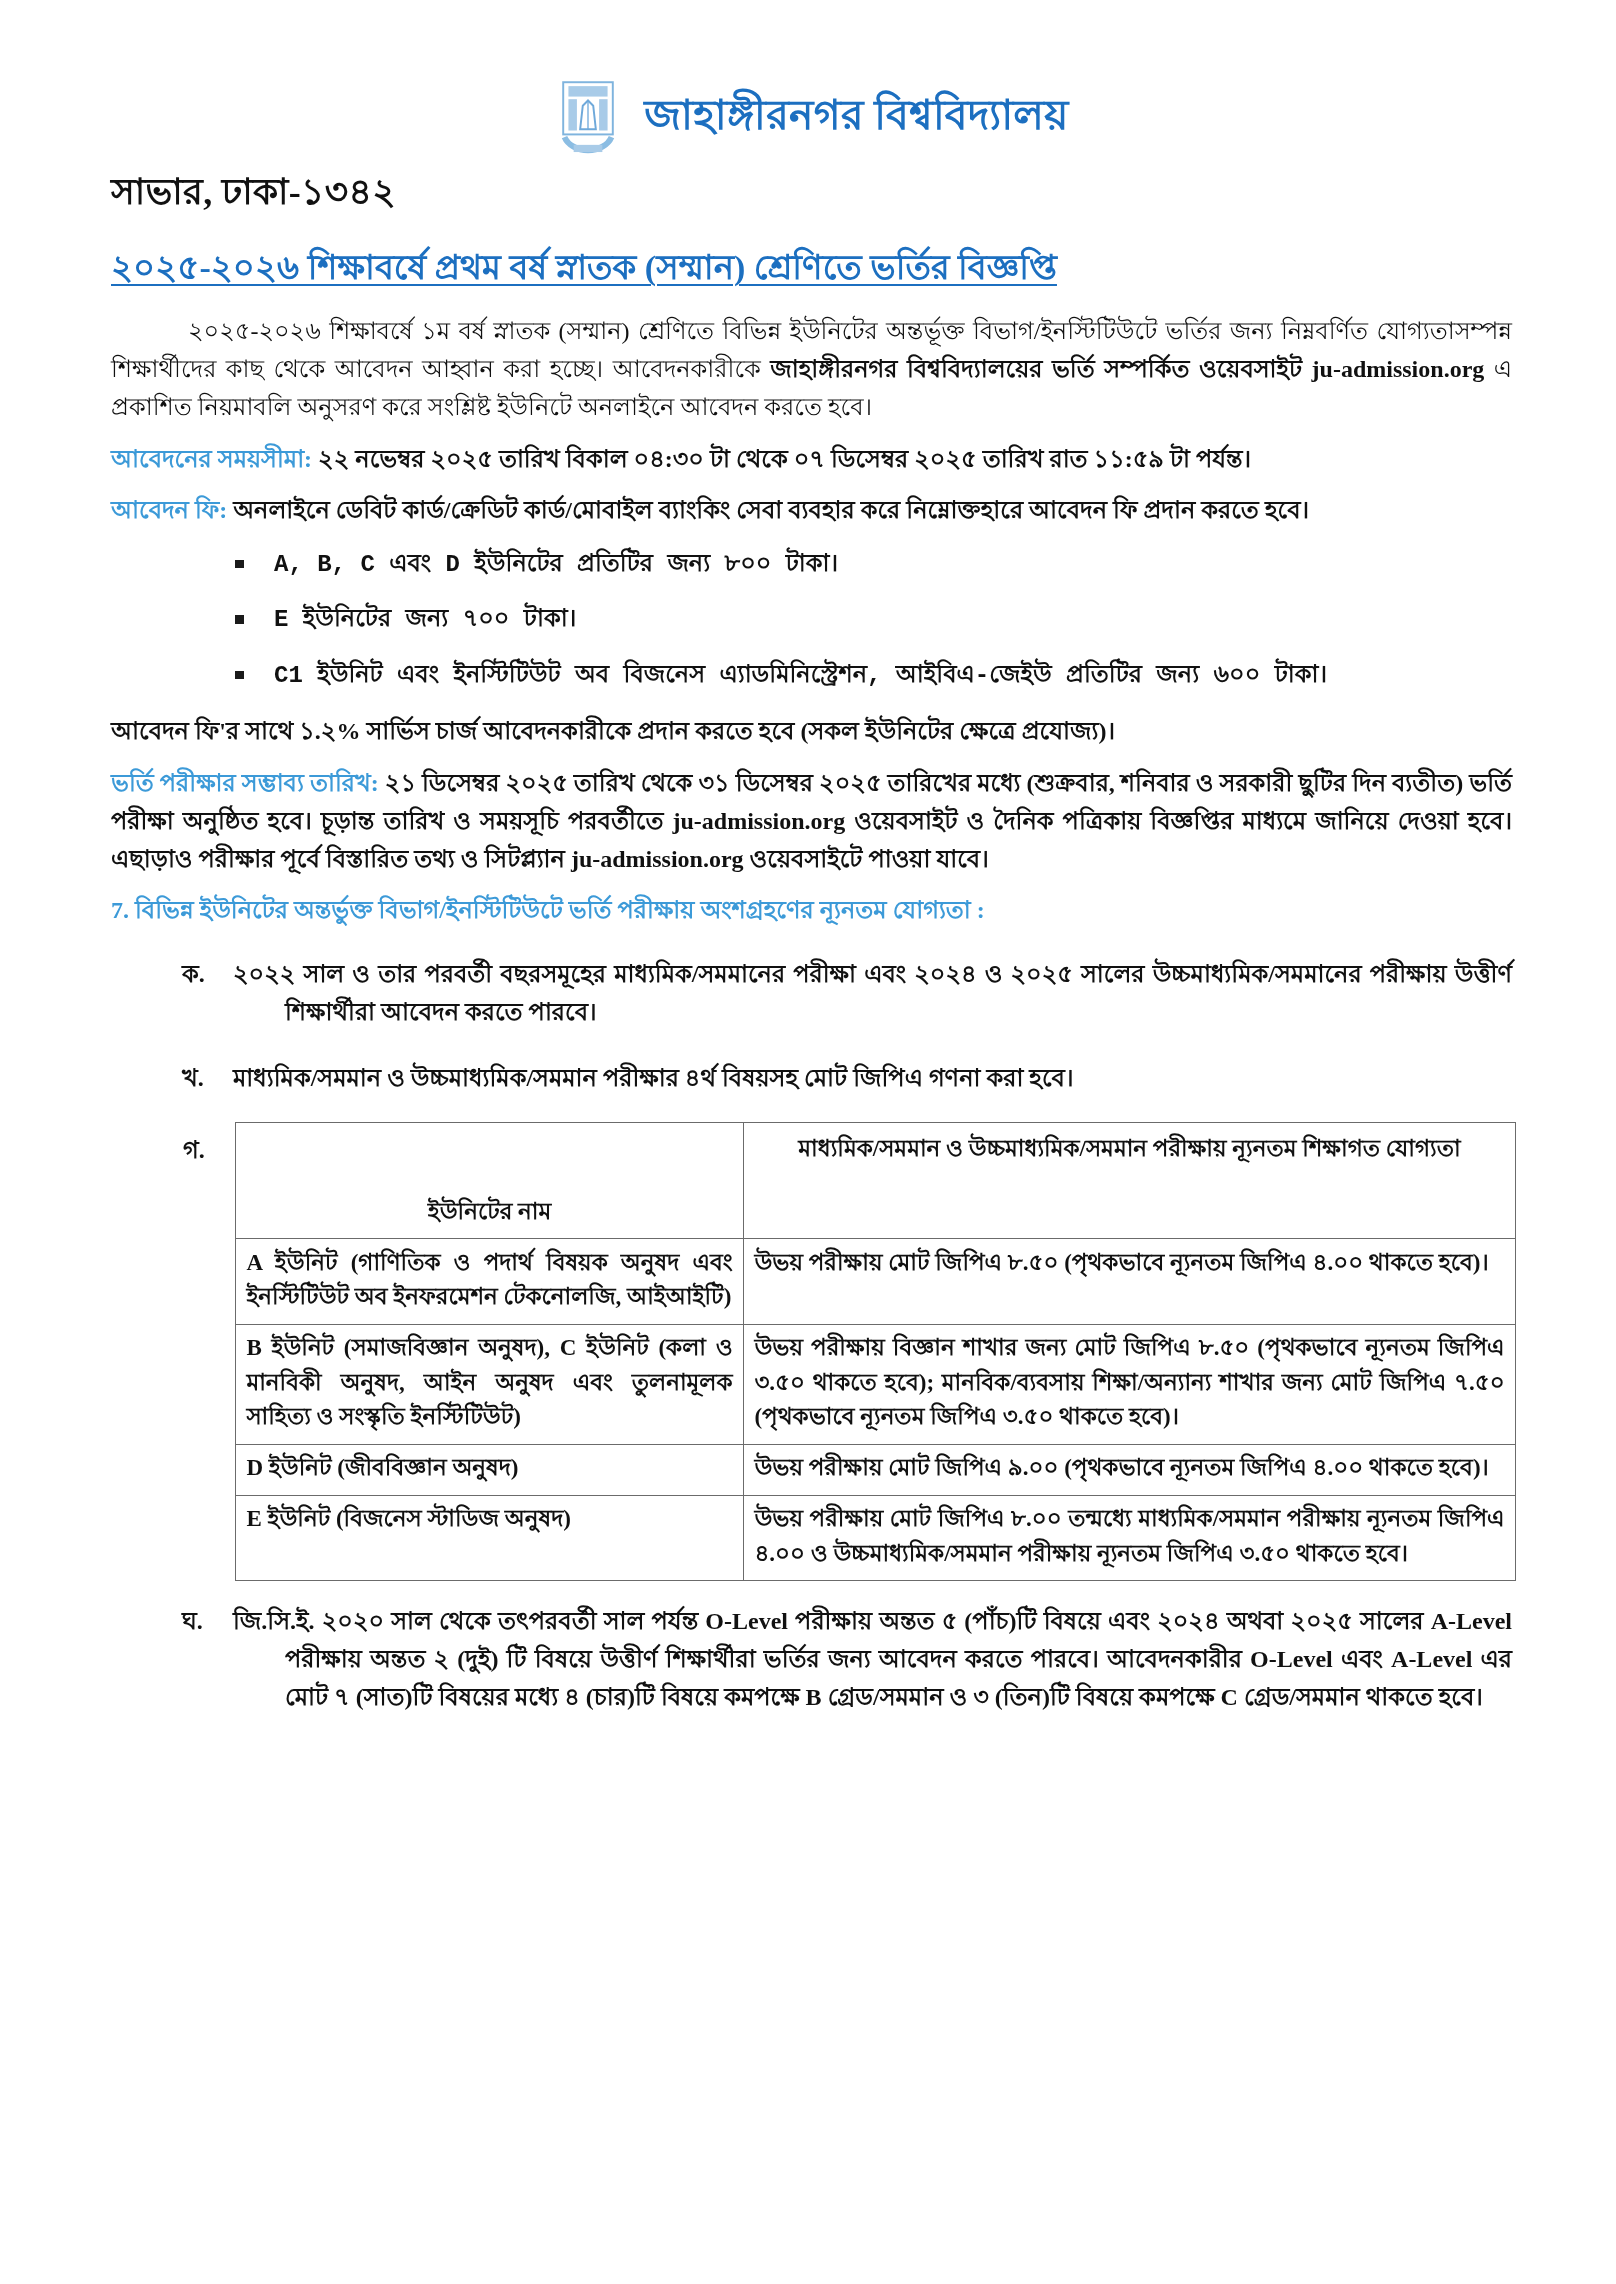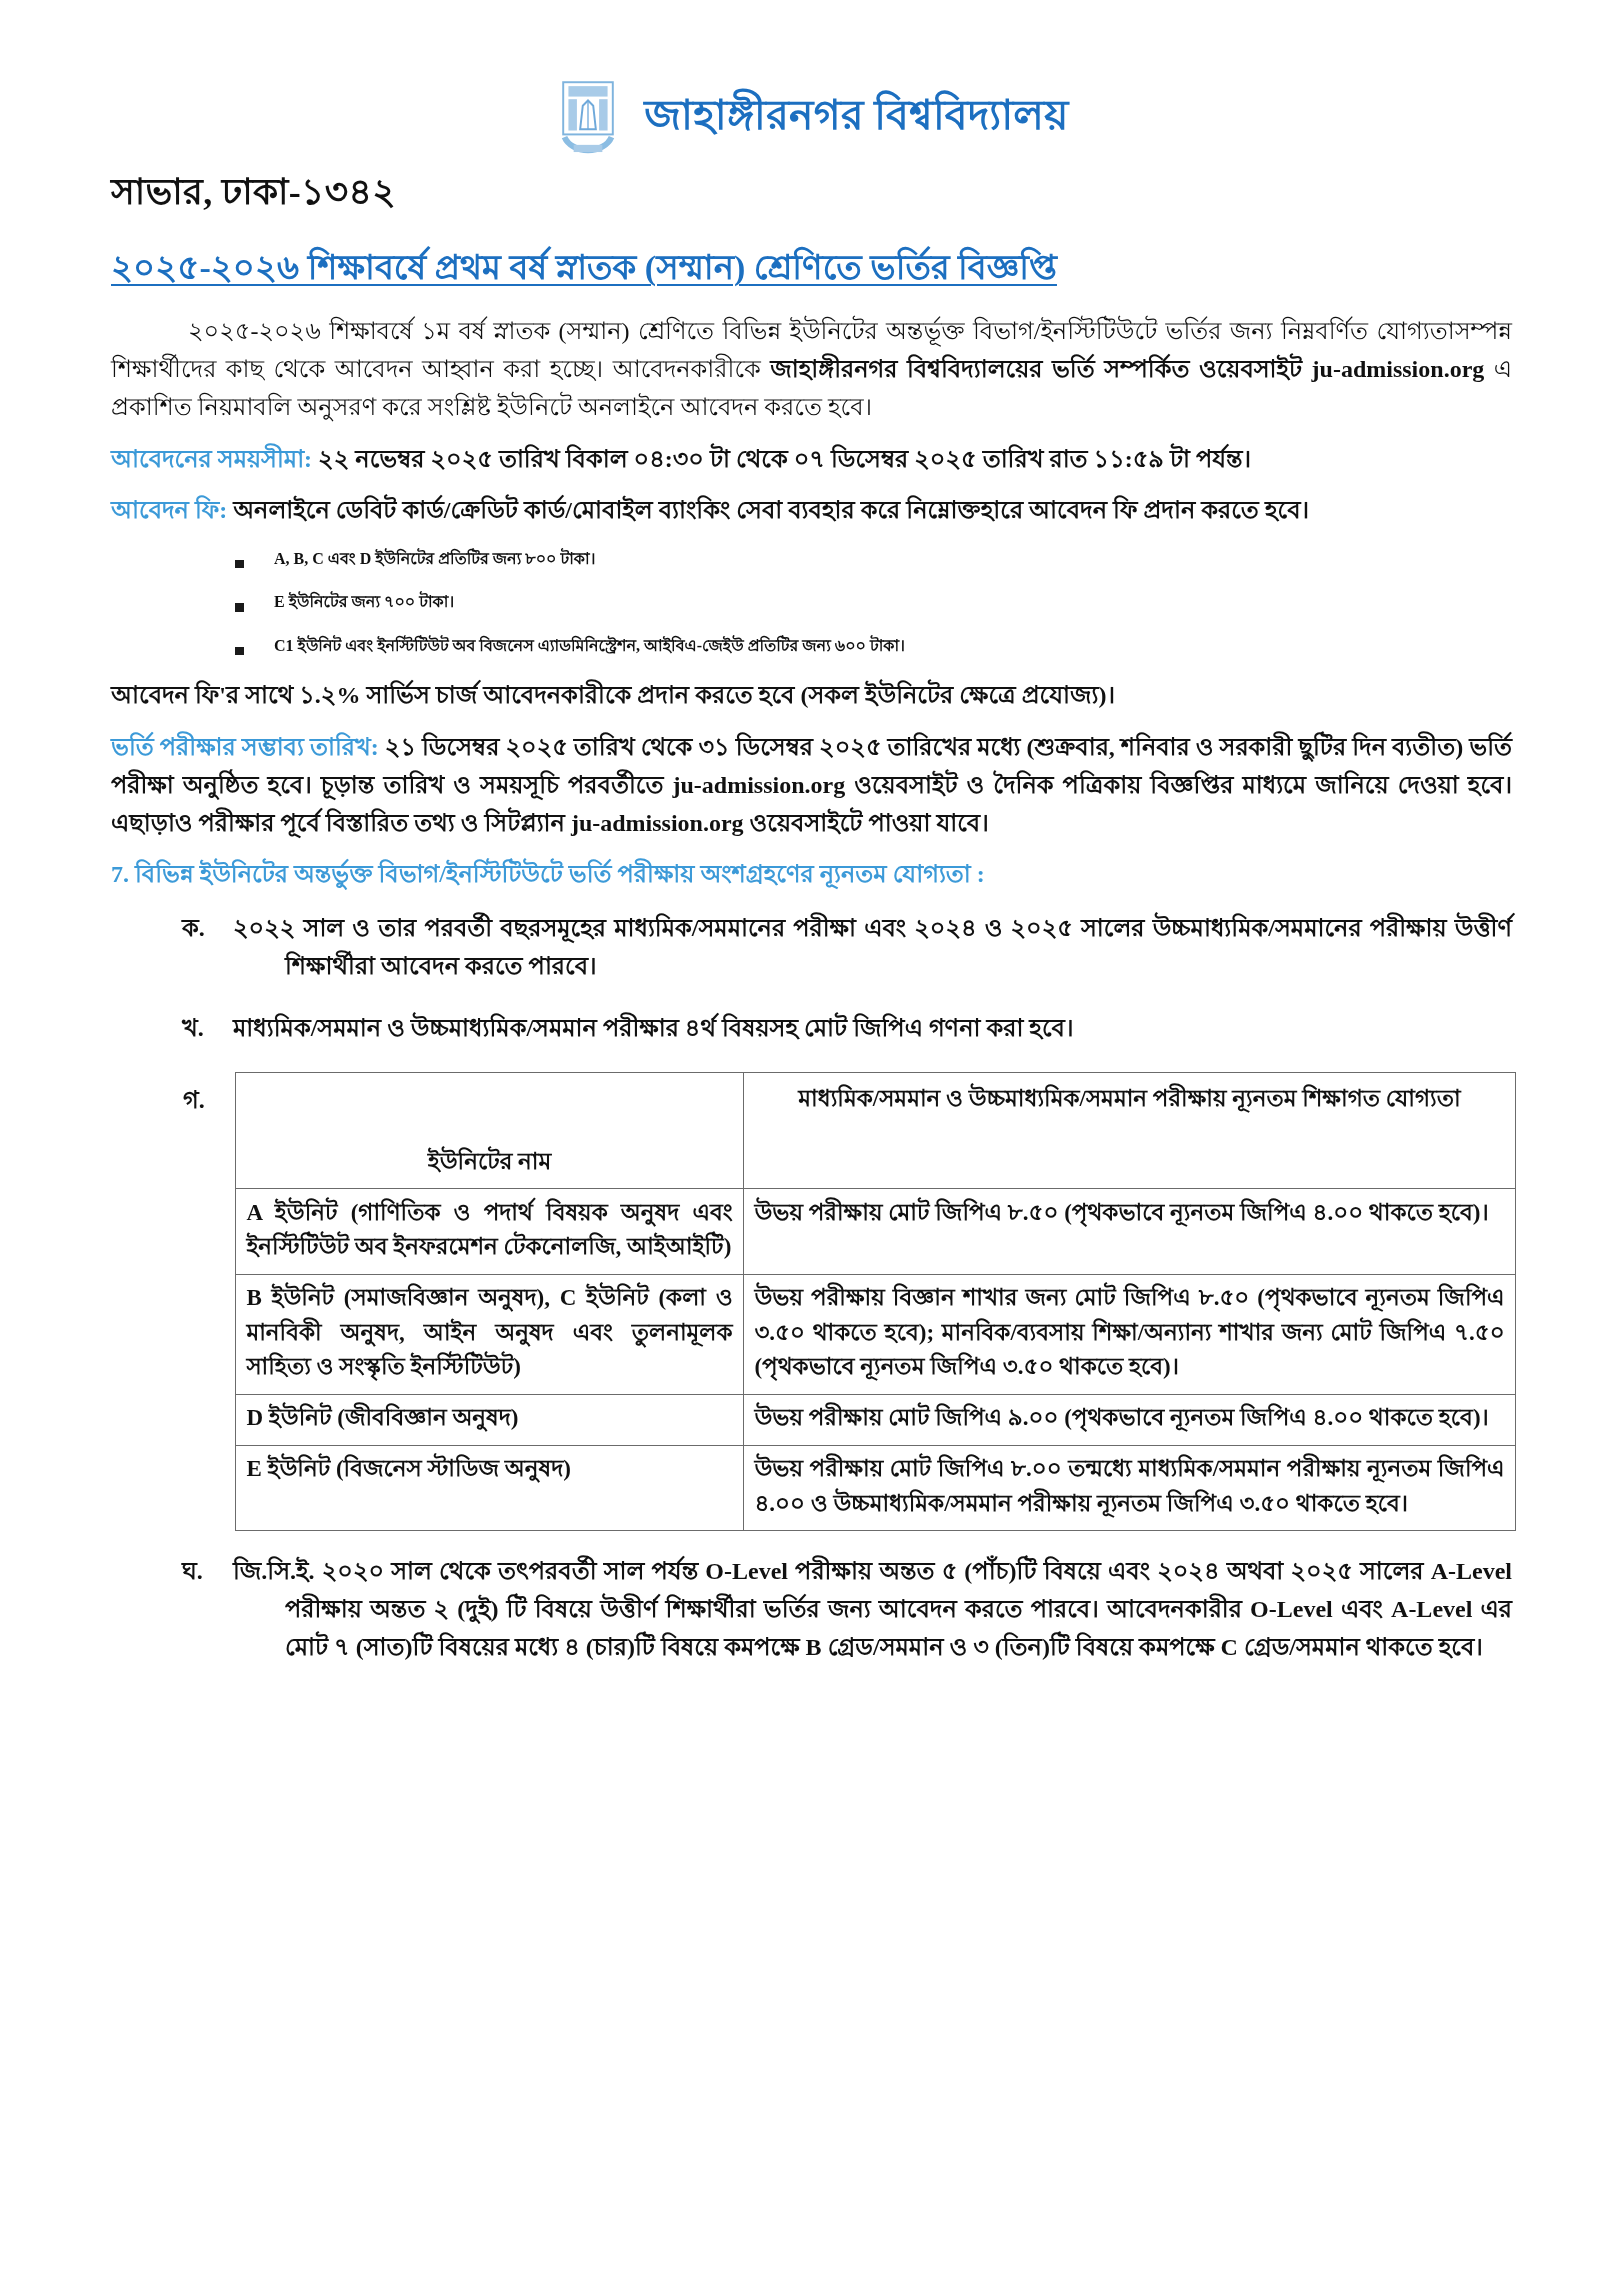--- a/index.html
+++ b/index.html
@@ -89,26 +89,27 @@
     text-indent: -124px;
   }
 
   
   .bullets {
     list-style: none;
     margin: 17px 0 0 0;
     padding: 0;
   }
   .bullets li {
-    font-size: 16px;
+    font-size: 24px;
     font-weight: bold;
     line-height: 1.5;
     margin: 0 0 19.5px 0;
     padding-left: 163px;
     position: relative;
+    font-family: Liberation Mono, monospace;
   }
   .bullets li .sq {
     position: absolute;
     left: 124px;
     top: 13px;
     width: 8.5px;
     height: 8.5px;
     background: #1a1a1a;
   }
 
@@ -118,21 +119,21 @@
     color: #3c9ad8;
     margin-top: 13px;
     line-height: 1.5;
   }
 
   
   .sub {
     font-size: 24px;
     line-height: 1.58;
     text-align: justify;
-    margin-top: 18px;
+    margin-top: 28px;
     padding-left: 174px;
     text-indent: -103px;
     font-weight: bold;
   }
   .sub .mk {
     display: inline-block;
     width: 51px;
     text-indent: 0;
     font-weight: bold;
   }

